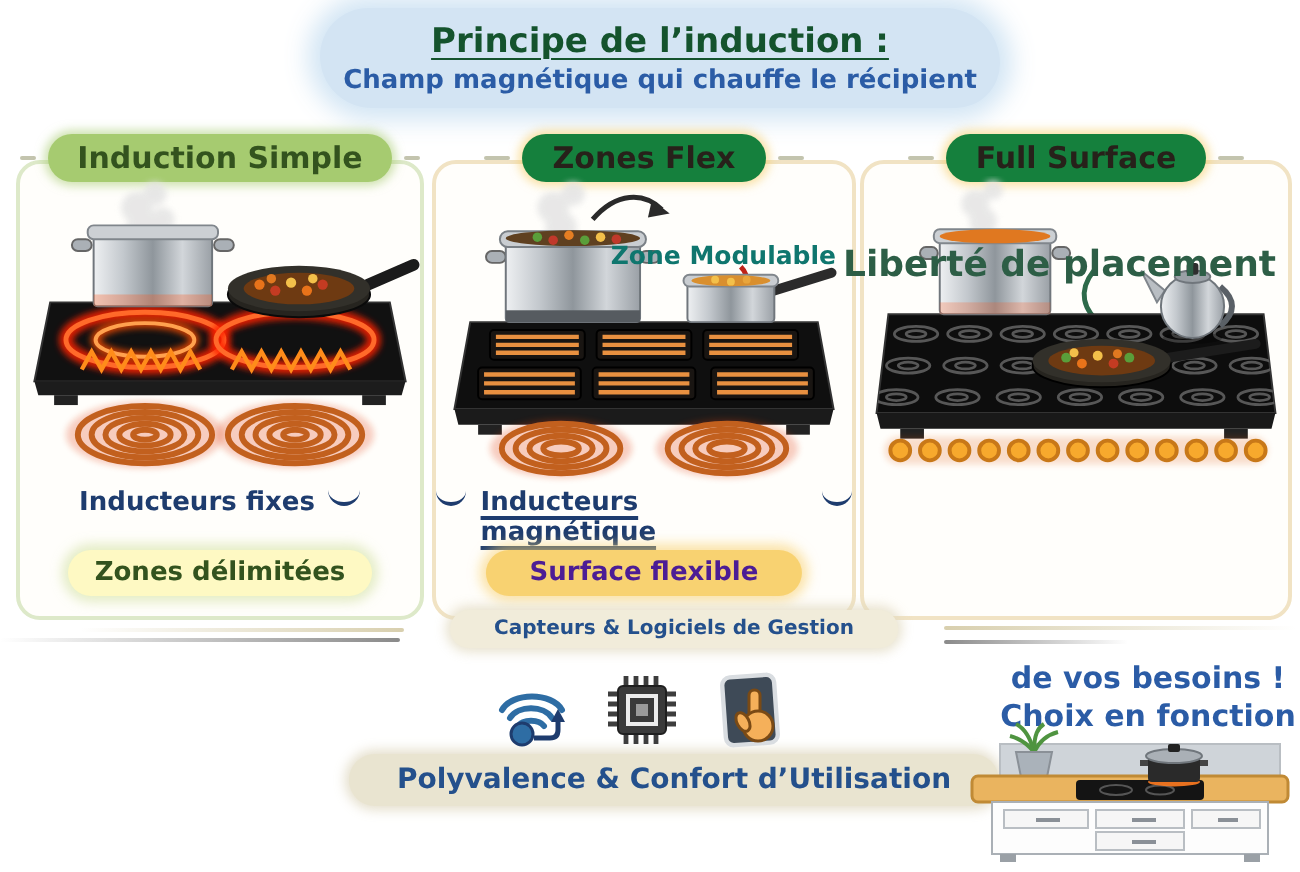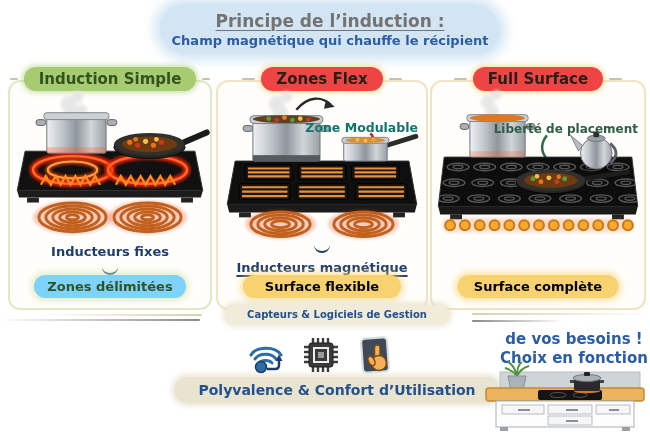--- a/index.html
+++ b/index.html
@@ -3,51 +3,51 @@
 <meta charset="utf-8">
 <style>
   html,body{margin:0;padding:0;background:#fff;}
   .canvas{position:relative;width:650px;height:436px;background:#ffffff;overflow:hidden;
           font-family:"DejaVu Sans",sans-serif;-webkit-font-smoothing:antialiased;}
   
   .title-banner{position:absolute;left:160px;top:4px;width:340px;height:50px;
     background:#d3e4f3;border-radius:26px 30px 24px 28px;
     box-shadow:0 0 12px 6px rgba(205,226,243,.9);
     display:flex;flex-direction:column;align-items:center;justify-content:center;}
-  .title-main{font-size:17px;font-weight:bold;color:#737373;
+  .title-main{font-size:17px;font-weight:bold;color:#14532d;
     text-decoration:underline;text-underline-offset:3px;text-decoration-thickness:1px;}
   .title-sub{font-size:13px;font-weight:bold;color:#2b5ca6;margin-top:2px;}
   
   .panel{position:absolute;top:80px;height:226px;border:2px solid #f1e3c4;
     border-radius:12px;background:#fffefb;}
   .panel.green{border-color:#dde9c9;}
   #panel1{left:8px;width:200px;}
   #panel2{left:216px;width:208px;}
   #panel3{left:430px;width:212px;}
   .panel-head{position:absolute;top:-15px;left:0;right:0;display:flex;
     align-items:center;justify-content:center;gap:6px;}
   .pill{display:inline-block;padding:3px 15px;border-radius:15px;
     font-size:15px;font-weight:bold;white-space:nowrap;}
   .pill.green{background:#a6cb70;color:#33531e;box-shadow:0 0 5px 2px rgba(166,203,112,.55);}
-  .pill.yellow{background:#ef4444;color:#27211a;box-shadow:0 0 5px 2px rgba(246,203,95,.55);}
+  .pill.yellow{background:#15803d;color:#27211a;box-shadow:0 0 5px 2px rgba(246,203,95,.55);}
   .dash{width:13px;height:2px;background:#c3c4ae;border-radius:1px;}
   .illu{position:absolute;left:0;top:6px;width:100%;height:156px;}
   .annotation{position:absolute;font-weight:bold;white-space:nowrap;}
   .annotation.red{color:#0f766e;font-size:12.5px;top:38px;right:8px;}
-  .annotation.green{color:#2d5e46;font-size:12px;top:40px;right:6px;}
+  .annotation.green{color:#2d5e46;font-size:18px;top:40px;right:6px;}
   .ind-row{position:absolute;left:0;right:0;top:162px;display:flex;
-    align-items:center;justify-content:center;gap:7px;flex-direction:column;}
+    justify-content:center;gap:7px;}
   .ind-label{font-size:13px;font-weight:bold;color:#1e3c6e;}
   .ind-label.u{text-decoration:underline;text-underline-offset:3px;text-decoration-thickness:1.5px;}
   .squiggle{width:16px;height:7px;border-bottom:2px solid #1e3c6e;border-radius:0 0 9px 9px;}
   .surface-pill{position:absolute;left:50%;transform:translateX(-50%);bottom:10px;
     padding:4px 0;width:76%;text-align:center;border-radius:14px;
     font-size:13px;font-weight:bold;}
-  .surface-pill.green{background:#7dd3fc;color:#33531e;box-shadow:0 0 6px 3px rgba(216,230,174,.7);}
-  .surface-pill.yellow{background:#f8d271;color:#000000;box-shadow:0 0 6px 3px rgba(248,210,113,.6);}
+  .surface-pill.green{background:#fef9c3;color:#33531e;box-shadow:0 0 6px 3px rgba(216,230,174,.7);}
+  .surface-pill.yellow{background:#f8d271;color:#4c1d95;box-shadow:0 0 6px 3px rgba(248,210,113,.6);}
   
   .hline{position:absolute;height:2px;border-radius:1px;}
   .sensors-banner{position:absolute;left:50%;top:305px;transform:translateX(-50%);
     margin-left:12px;background:#f1ecda;border-radius:18px;padding:4px 22px;
     font-size:10px;font-weight:bold;color:#24508c;white-space:nowrap;
     box-shadow:0 0 6px 2px rgba(226,219,194,.8);z-index:2;}
   .icons-row{position:absolute;left:50%;top:334px;transform:translateX(-50%);
     margin-left:-5px;display:flex;gap:12px;align-items:center;z-index:2;}
   .benefit-pill{position:absolute;left:50%;top:377px;transform:translateX(-50%);
     margin-left:12px;background:#e9e4d0;border-radius:16px;padding:5px 24px;
@@ -360,21 +360,20 @@
             <circle cx="121" cy="139" r="5"></circle>
             <circle cx="136" cy="139" r="5"></circle>
           <circle cx="151" cy="139" r="5"></circle>
             <circle cx="166" cy="139" r="5"></circle>
             <circle cx="181" cy="139" r="5"></circle>
           <circle cx="196" cy="139" r="5"></circle>
         </g>
       </g>
     </svg>
     <div class="annotation green">Liberté de placement</div>
-    <div class="surface-pill yellow">Surface complète</div>
   </div>
 
   <div class="hline" style="top:314px;left:40px;width:162px;background:linear-gradient(to right,rgba(216,207,174,0),#d8cfae);"></div>
   <div class="hline" style="top:319px;left:0;width:200px;background:linear-gradient(to right,rgba(138,138,138,0),#8a8a8a);"></div>
   <div class="hline" style="top:313px;left:472px;width:176px;background:linear-gradient(to right,#d8cfae,rgba(216,207,174,0));"></div>
   <div class="hline" style="top:320px;left:472px;width:92px;background:linear-gradient(to right,#8a8a8a,rgba(138,138,138,0));"></div>
 
   <div class="sensors-banner">Capteurs &amp; Logiciels de Gestion</div>
 
   <div class="icons-row">

